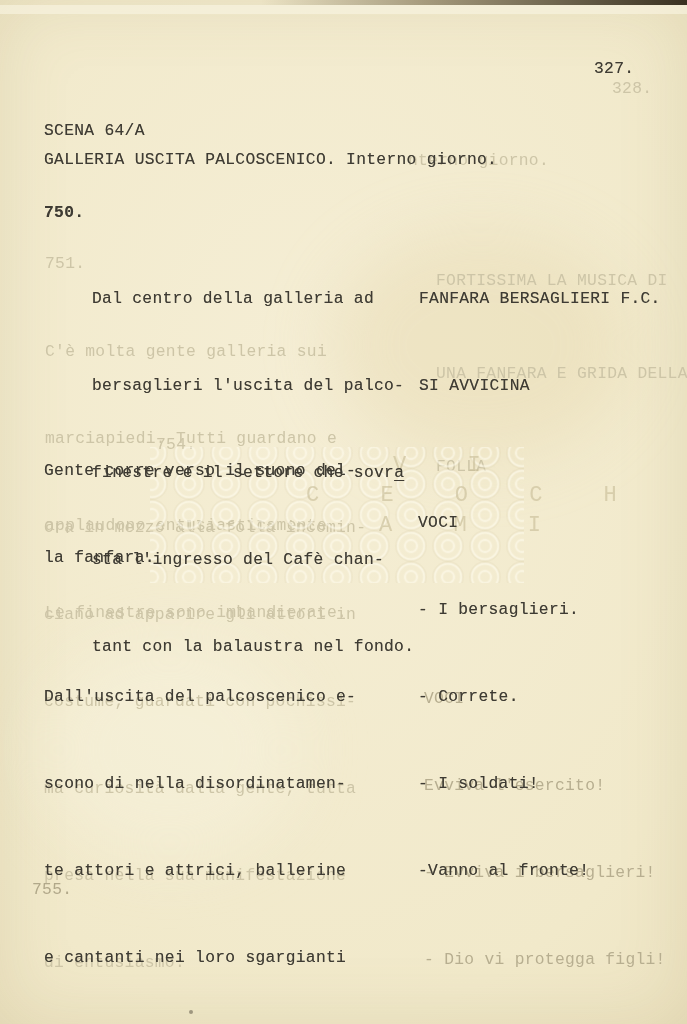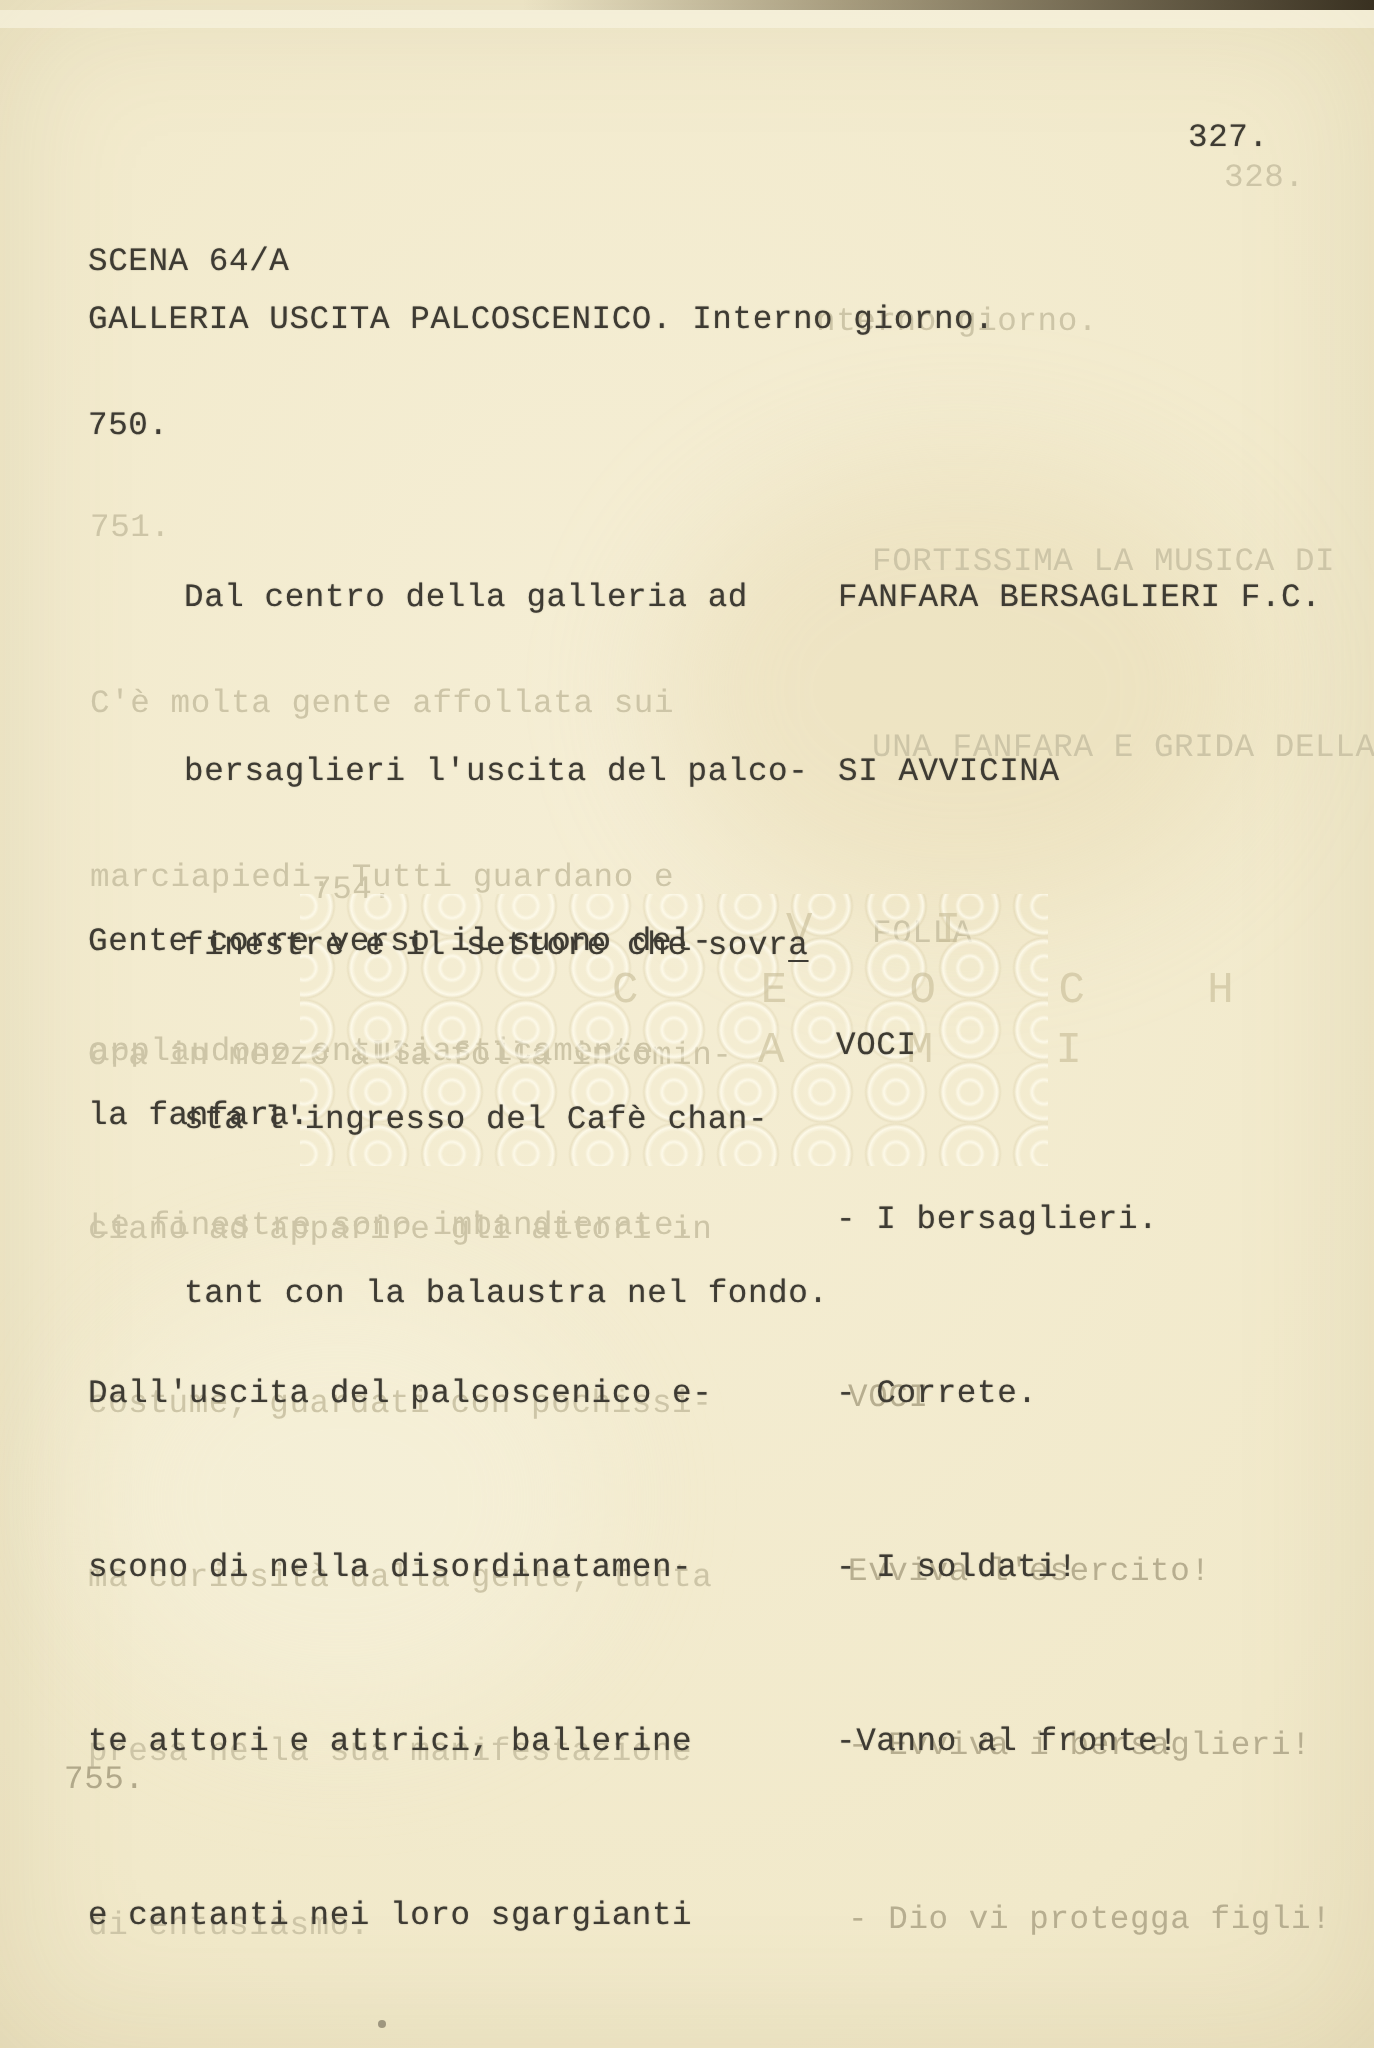--- a/index.html
+++ b/index.html
@@ -60,21 +60,21 @@
 
   <div class="blk g1" style="left:436px;top:203px;line-height:31px;">
     <div>FORTISSIMA LA MUSICA DI</div>
     <div>UNA FANFARA E GRIDA DELLA</div>
     <div>FOLLA</div>
   </div>
 
   <div class="blk g1" style="left:45px;top:249px;">751.</div>
 
   <div class="blk g1" style="left:45px;top:279px;">
-    <div>C'è molta gente affollata sui</div>
+    <div>C'è molta gente galleria sui</div>
     <div>marciapiedi. Tutti guardano e</div>
     <div>applaudono entusiasticamente</div>
     <div>Le finestre sono imbandierate.</div>
   </div>
 
   <div class="blk g1" style="left:156px;top:430px;">754.</div>
 
   <div class="blk g1" style="left:44px;top:455px;">
     <div>Ora in mezzo alla folla incomin-</div>
     <div>ciano ad apparire gli attori in</div>
@@ -103,21 +103,21 @@
     <div>755.</div>
     
     
   </div>
 
   <div class="blk ink" style="left:594px;top:54px;">327.</div>
 
   <div class="blk ink" style="left:44px;top:116px;">SCENA 64/A</div>
   <div class="blk ink" style="left:44px;top:145px;">GALLERIA USCITA PALCOSCENICO. Interno giorno.</div>
 
-  <div class="blk ink" style="left:44px;top:198px;">750.</div>
+  <div class="blk ink" style="left:44px;top:198px;font-weight:bold;">750.</div>
 
   <div class="blk ink" style="left:44px;top:226px;margin-left:48px;">
     <div>Dal centro della galleria ad</div>
     <div>bersaglieri l'uscita del palco-</div>
     <div><span>finestre e il settore che sovr</span><span class="u">a</span></div>
     <div>sta l'ingresso del Cafè chan-</div>
     <div>tant con la balaustra nel fondo.</div>
   </div>
 
   <div class="blk ink" style="left:419px;top:226px;">

